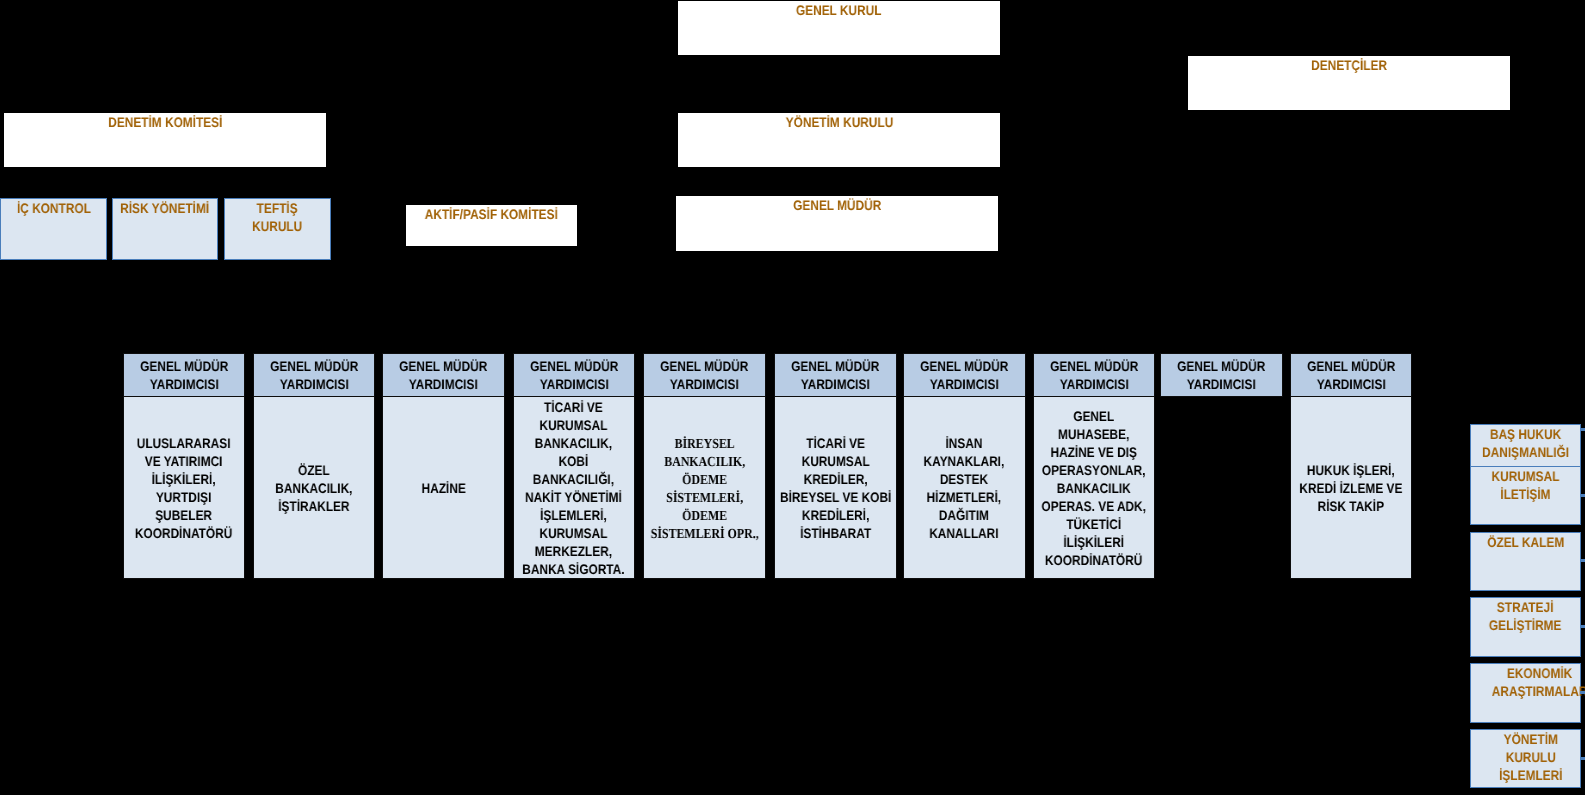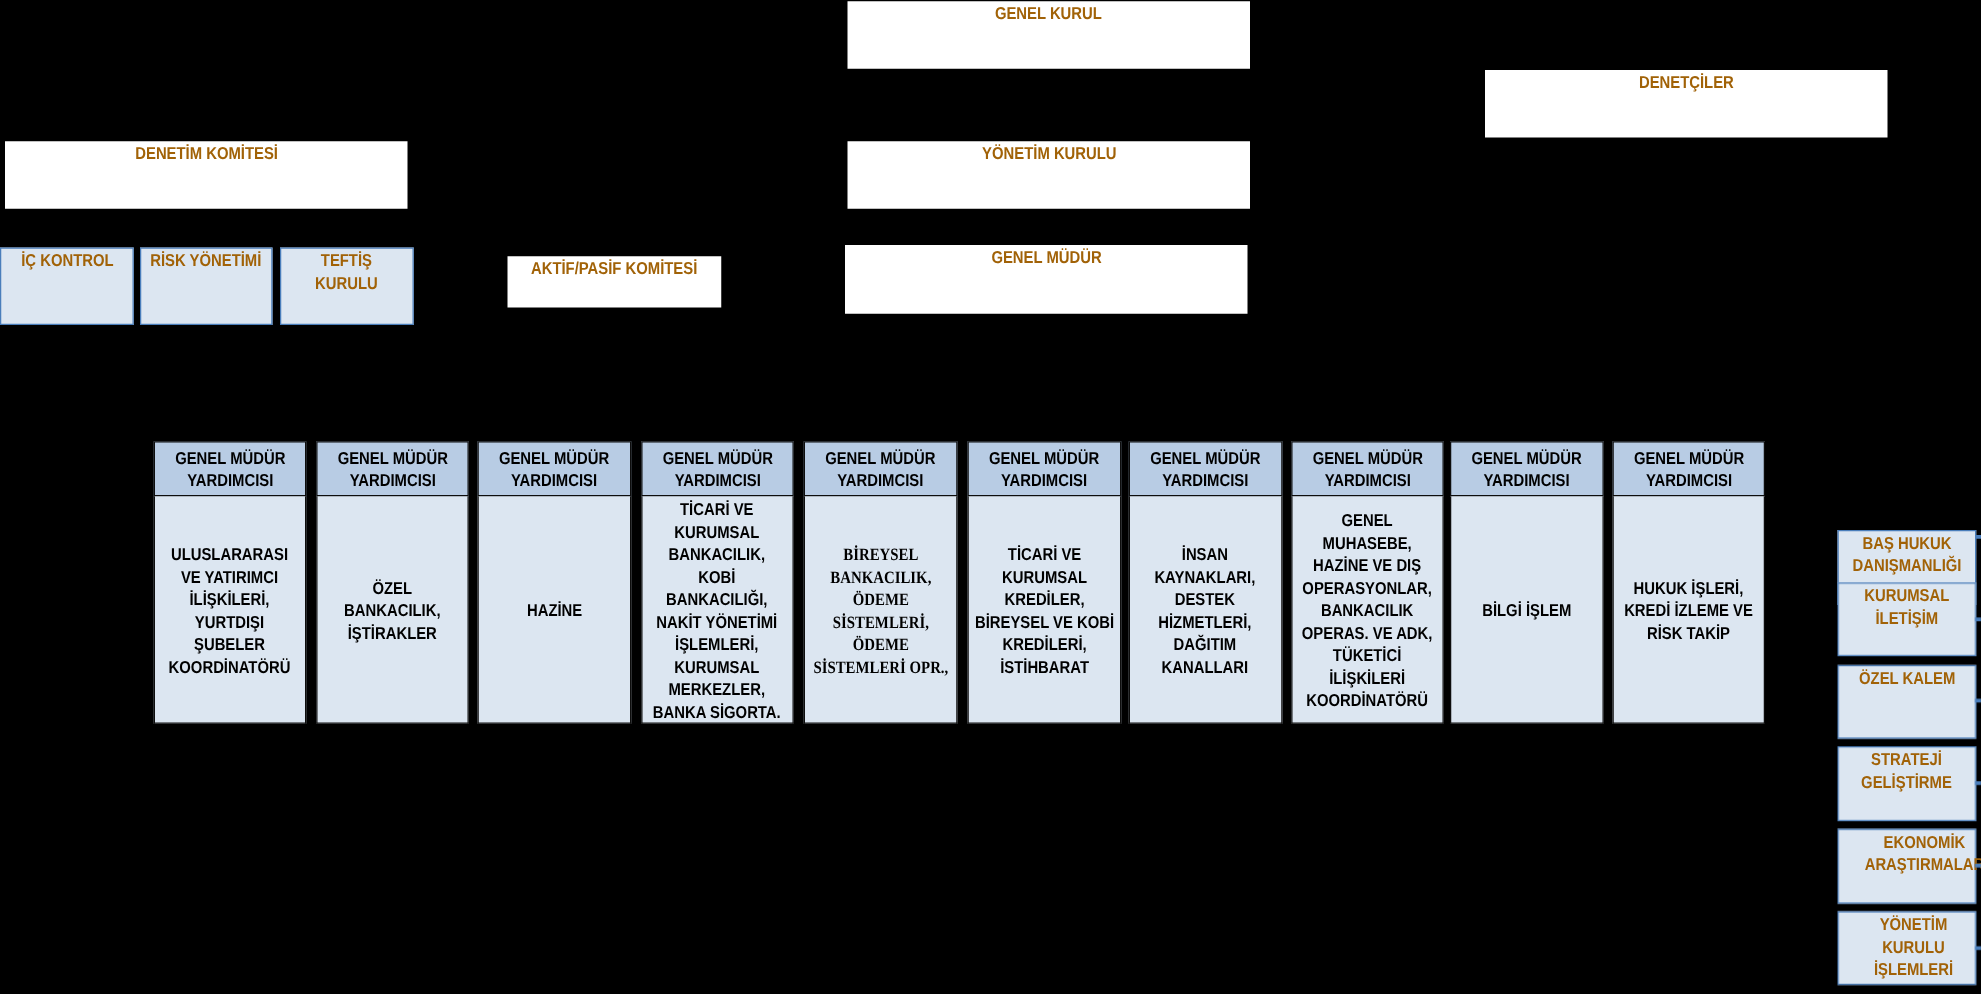--- a/index.html
+++ b/index.html
@@ -177,23 +177,20 @@
 TÜKETİCİ
 İLİŞKİLERİ
 KOORDİNATÖRÜ</span>
         </div>
       </div>
       <div class="gmycol" style="left: 1160px; top: 353px; width: 122.5px; height: 226px;">
         <div class="gmyhead" style="height: 44px;">
           <span class="tx">GENEL MÜDÜR
 YARDIMCISI</span>
         </div>
-        <div class="gmybody" style="top: 44px; height: 182px;">
-          <span class="tx">BİLGİ İŞLEM</span>
-        </div>
       </div>
       <div class="gmycol" style="left: 1289.5px; top: 353px; width: 122.5px; height: 226px;">
         <div class="gmyhead" style="height: 44px;">
           <span class="tx">GENEL MÜDÜR
 YARDIMCISI</span>
         </div>
         <div class="gmybody" style="top: 44px; height: 182px;">
           <span class="tx">HUKUK İŞLERİ,
 KREDİ İZLEME VE
 RİSK TAKİP</span>

